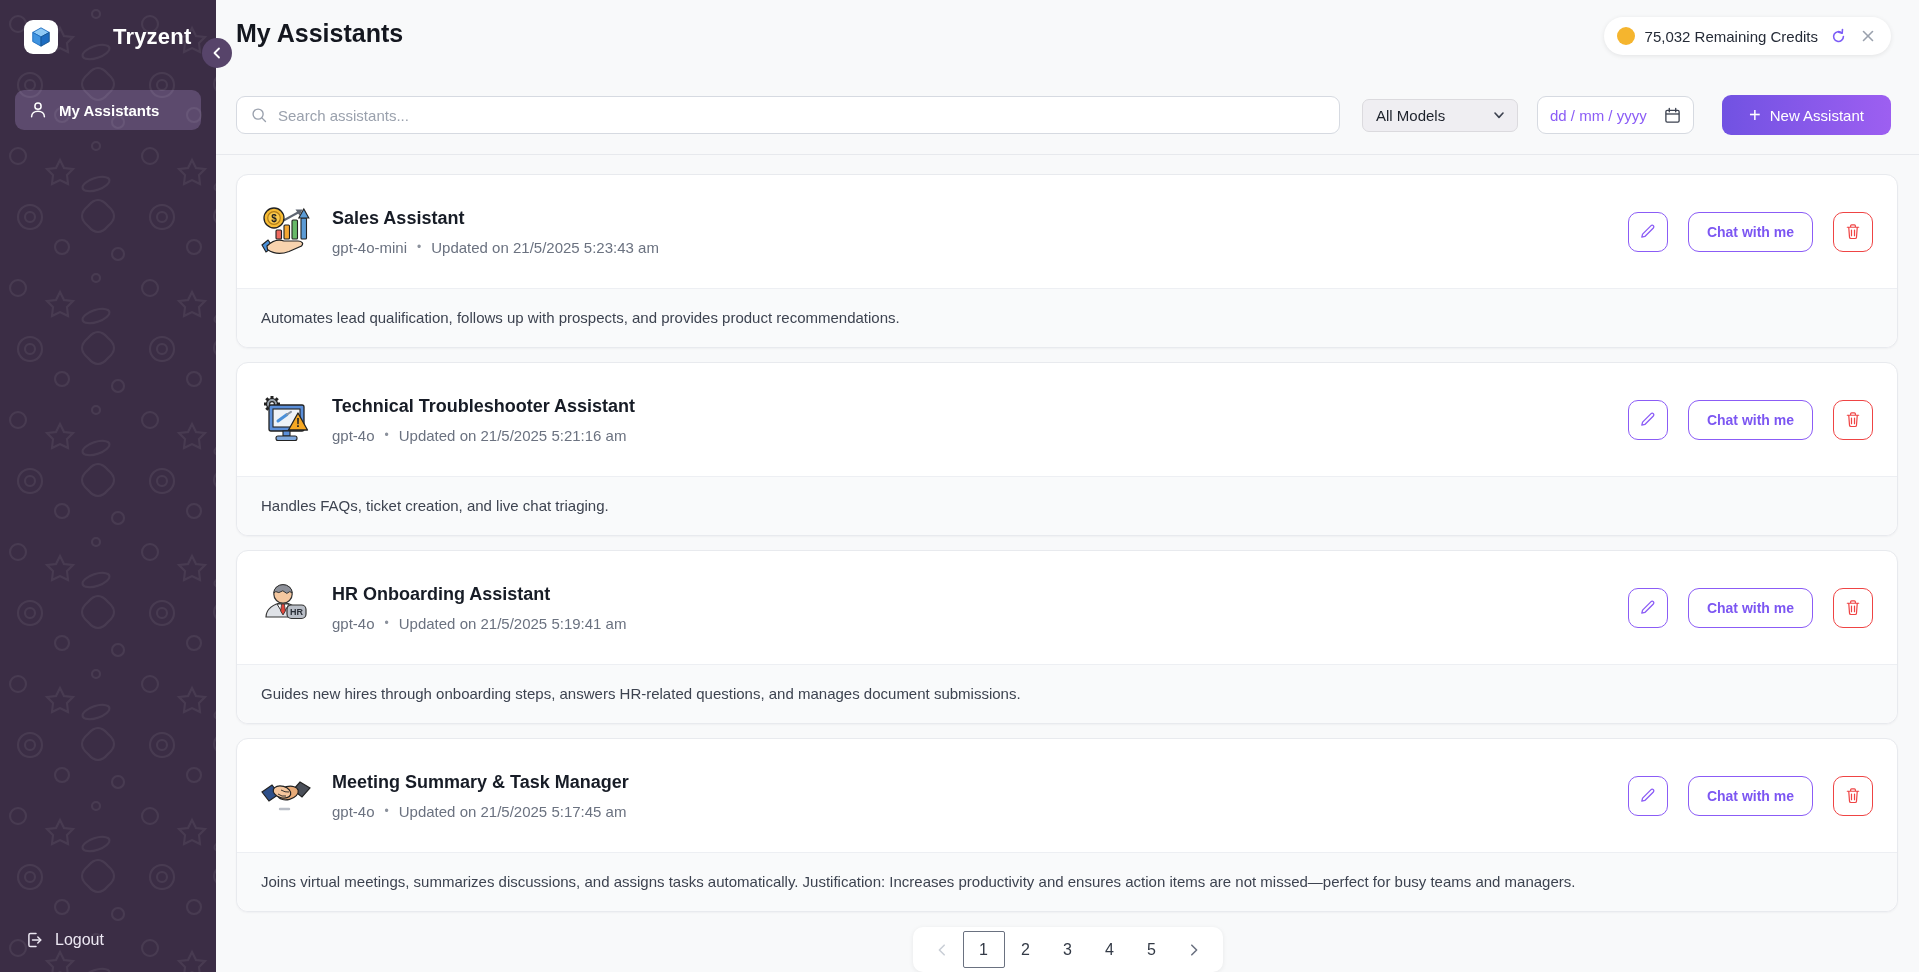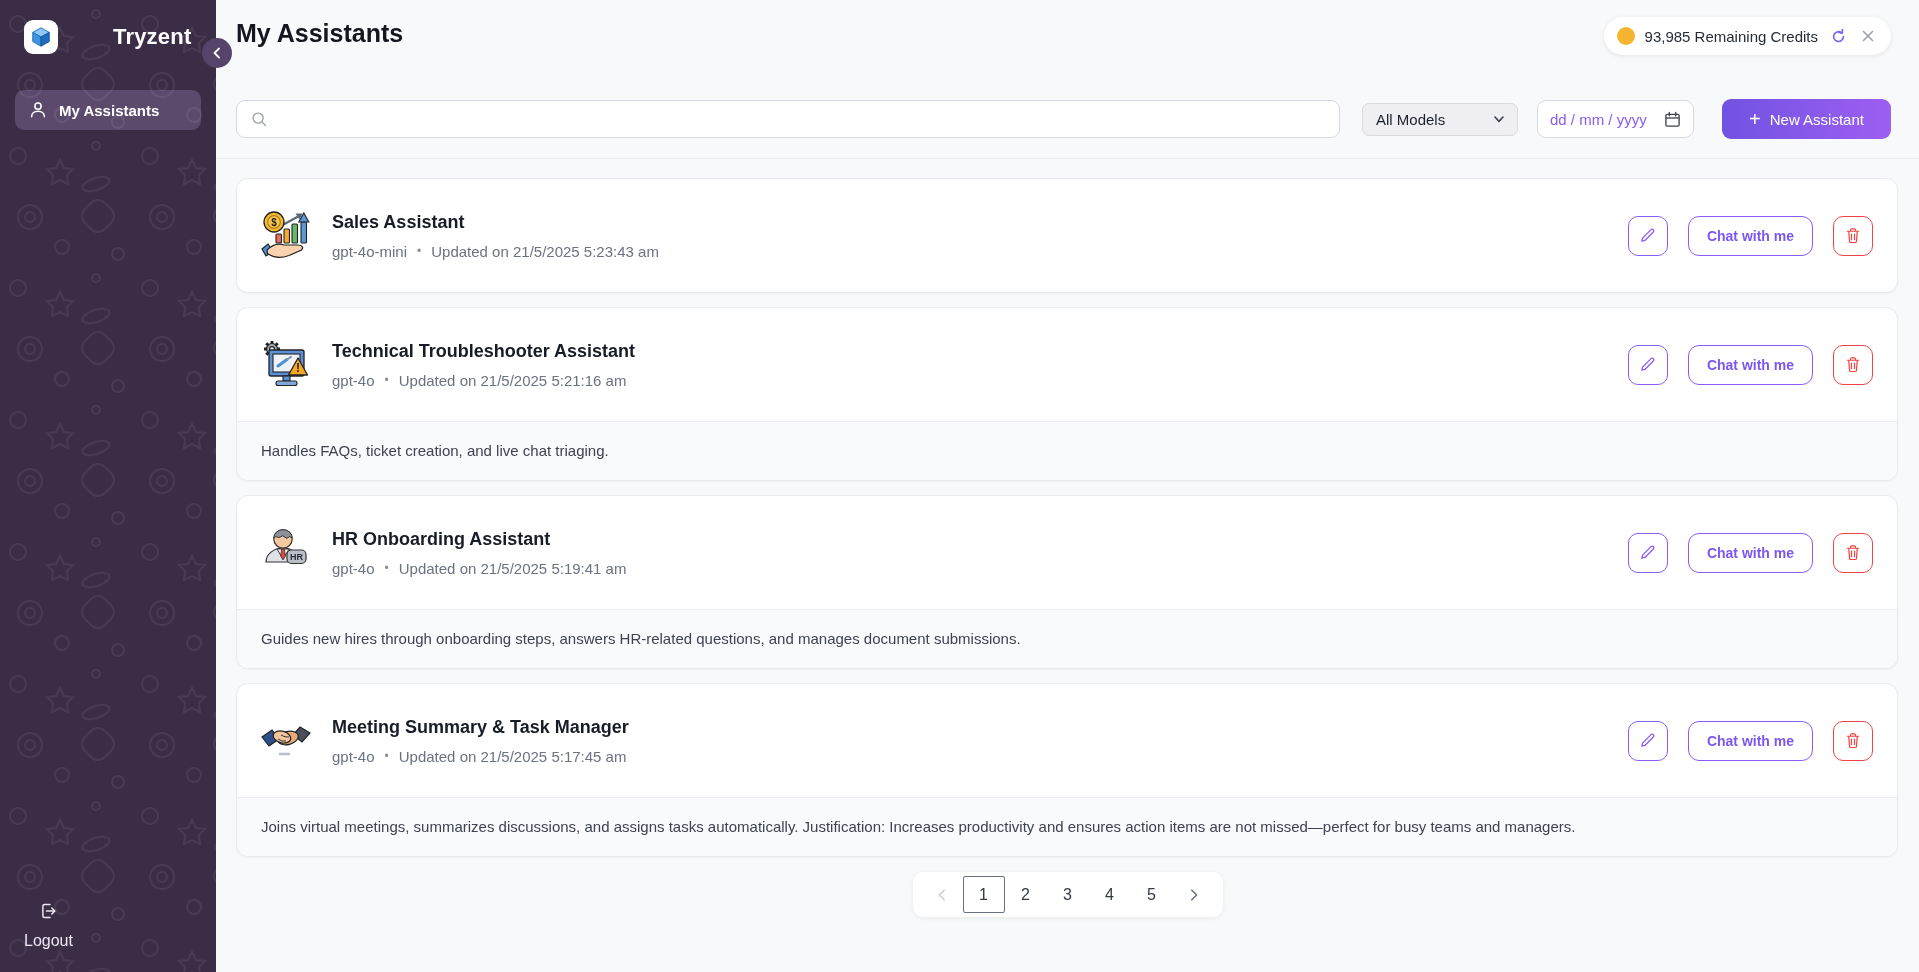--- a/index.html
+++ b/index.html
@@ -9,21 +9,21 @@
   
   .sidebar { position:absolute; left:0; top:0; width:216px; height:972px; background:#3b2d45; z-index:5; }
   .doodles { position:absolute; inset:0; pointer-events:none; }
   .logo-row { position:relative; display:flex; align-items:center; gap:11px; padding:20px 0 0 24px; }
   .logo-badge { width:34px; height:34px; background:#ffffff; border-radius:9px; display:flex; align-items:center; justify-content:center; flex:none; }
   .logo-text { color:#ffffff; font-size:22px; font-weight:bold; letter-spacing:.2px;margin-left:44px; }
   .collapse-btn { position:absolute; left:202px; top:38px; width:30px; height:30px; border-radius:50%; background:#57446a; display:flex; align-items:center; justify-content:center; z-index:20; cursor:pointer; border:none; }
   .nav { padding:0 15px; margin-top:36px; }
   .nav-item { display:flex; align-items:center; gap:11px; height:40px; padding:0 13px; border-radius:9px; color:#ffffff; font-size:15px; font-weight:600; cursor:pointer; }
   .nav-item.active { background:#5c4a6d; }
-  .logout { position:absolute; left:24px; bottom:22px; display:flex; align-items:center; gap:11px; color:#ece7f2; font-size:16px; cursor:pointer;flex-direction:column; }
+  .logout { position:absolute; left:24px; bottom:22px; display:flex; align-items:center; gap:11px; color:#ece7f2; font-size:16px; cursor:pointer; }
 
   
   .main { margin-left:216px; height:972px; display:flex; flex-direction:column; }
   .header-row { display:flex; justify-content:space-between; align-items:flex-start; padding:17px 28px 0 20px; height:82px; }
   .page-title { font-size:25px; font-weight:700; color:#14171f; margin-top:2px; }
   .credits-pill { display:flex; align-items:center; gap:10px; background:#fff; border-radius:20px; height:38px; padding:0 14px 0 13px; box-shadow:0 1px 5px rgba(0,0,0,.09); }
   .credit-dot { width:18px; height:18px; border-radius:50%; background:#f5b52e; flex:none; }
   .credits-label { font-size:15px; color:#252b37; font-weight:500; }
   .pill-btn { background:none; border:none; cursor:pointer; display:flex; align-items:center; padding:2px; }
 
@@ -117,21 +117,21 @@
   </div>
 </aside>
 
 <main class="main">
 
   <div class="header-row">
     <h1 class="page-title">My Assistants</h1>
 
     <div class="credits-pill">
       <span class="credit-dot"></span>
-      <span class="credits-label">93,985 Remaining Credits</span>
+      <span class="credits-label">75,032 Remaining Credits</span>
       <button class="pill-btn">
         <svg width="17" height="17" viewBox="0 0 18 18">
           <path d="M14.2 9 a5.2 5.2 0 1 1 -1.6 -3.7" fill="none" stroke="#7c5cf6" stroke-width="1.7" stroke-linecap="round"></path>
           <polyline points="13.2,1.6 12.9,5.5 9.3,4.4" fill="none" stroke="#7c5cf6" stroke-width="1.7" stroke-linecap="round" stroke-linejoin="round"></polyline>
         </svg>
       </button>
       <button class="pill-btn">
         <svg width="14" height="14" viewBox="0 0 14 14">
           <line x1="2.5" y1="2.5" x2="11.5" y2="11.5" stroke="#9aa1ad" stroke-width="1.6" stroke-linecap="round"></line>
           <line x1="11.5" y1="2.5" x2="2.5" y2="11.5" stroke="#9aa1ad" stroke-width="1.6" stroke-linecap="round"></line>
@@ -139,20 +139,21 @@
       </button>
     </div>
   </div>
 
   <div class="toolbar">
     <div class="search-box">
       <svg width="18" height="18" viewBox="0 0 20 20">
         <circle cx="9" cy="9" r="5.6" fill="none" stroke="#9aa1ad" stroke-width="1.5"></circle>
         <line x1="13.2" y1="13.2" x2="17.2" y2="17.2" stroke="#9aa1ad" stroke-width="1.5" stroke-linecap="round"></line>
       </svg>
+      <input type="text" placeholder="Search assistants..." style="">
     </div>
 
     <div class="model-select">
       <span>All Models</span>
       <svg width="10" height="7" viewBox="0 0 10 7">
         <path d="M1 1 L5 5.4 L9 1" fill="none" stroke="#3c4250" stroke-width="1.6" stroke-linecap="round" stroke-linejoin="round"></path>
       </svg>
     </div>
 
     <div class="date-input">
@@ -206,20 +207,21 @@
             </svg>
           </button>
           <button class="chat-btn">Chat with me</button>
           <button class="icon-btn delete-btn">
             <svg width="16" height="17" viewBox="0 0 16 18">
               <path d="M2 4.5 H14 M5.5 4.5 V3 a1 1 0 0 1 1 -1 h3 a1 1 0 0 1 1 1 v1.5 M3.5 4.5 L4.3 15 a1.5 1.5 0 0 0 1.5 1.4 h4.4 a1.5 1.5 0 0 0 1.5 -1.4 L12.5 4.5 M6.4 7.5 v6 M9.6 7.5 v6" fill="none" stroke="#ef4444" stroke-width="1.3" stroke-linecap="round"></path>
             </svg>
           </button>
         </div>
       </div>
+      <div class="card-desc">Automates lead qualification, follows up with prospects, and provides product recommendations.</div>
     </section>
 
     <section class="card">
       <div class="card-header">
         <svg class="card-icon" viewBox="0 0 50 54">
           <g stroke="#222" stroke-width="1.2">
             <circle cx="11" cy="11" r="5.5" fill="#9aa3ad"></circle>
             <g stroke-width="3">
               <line x1="11" y1="3" x2="11" y2="6"></line>
                 <line x1="11" y1="16" x2="11" y2="19"></line>

